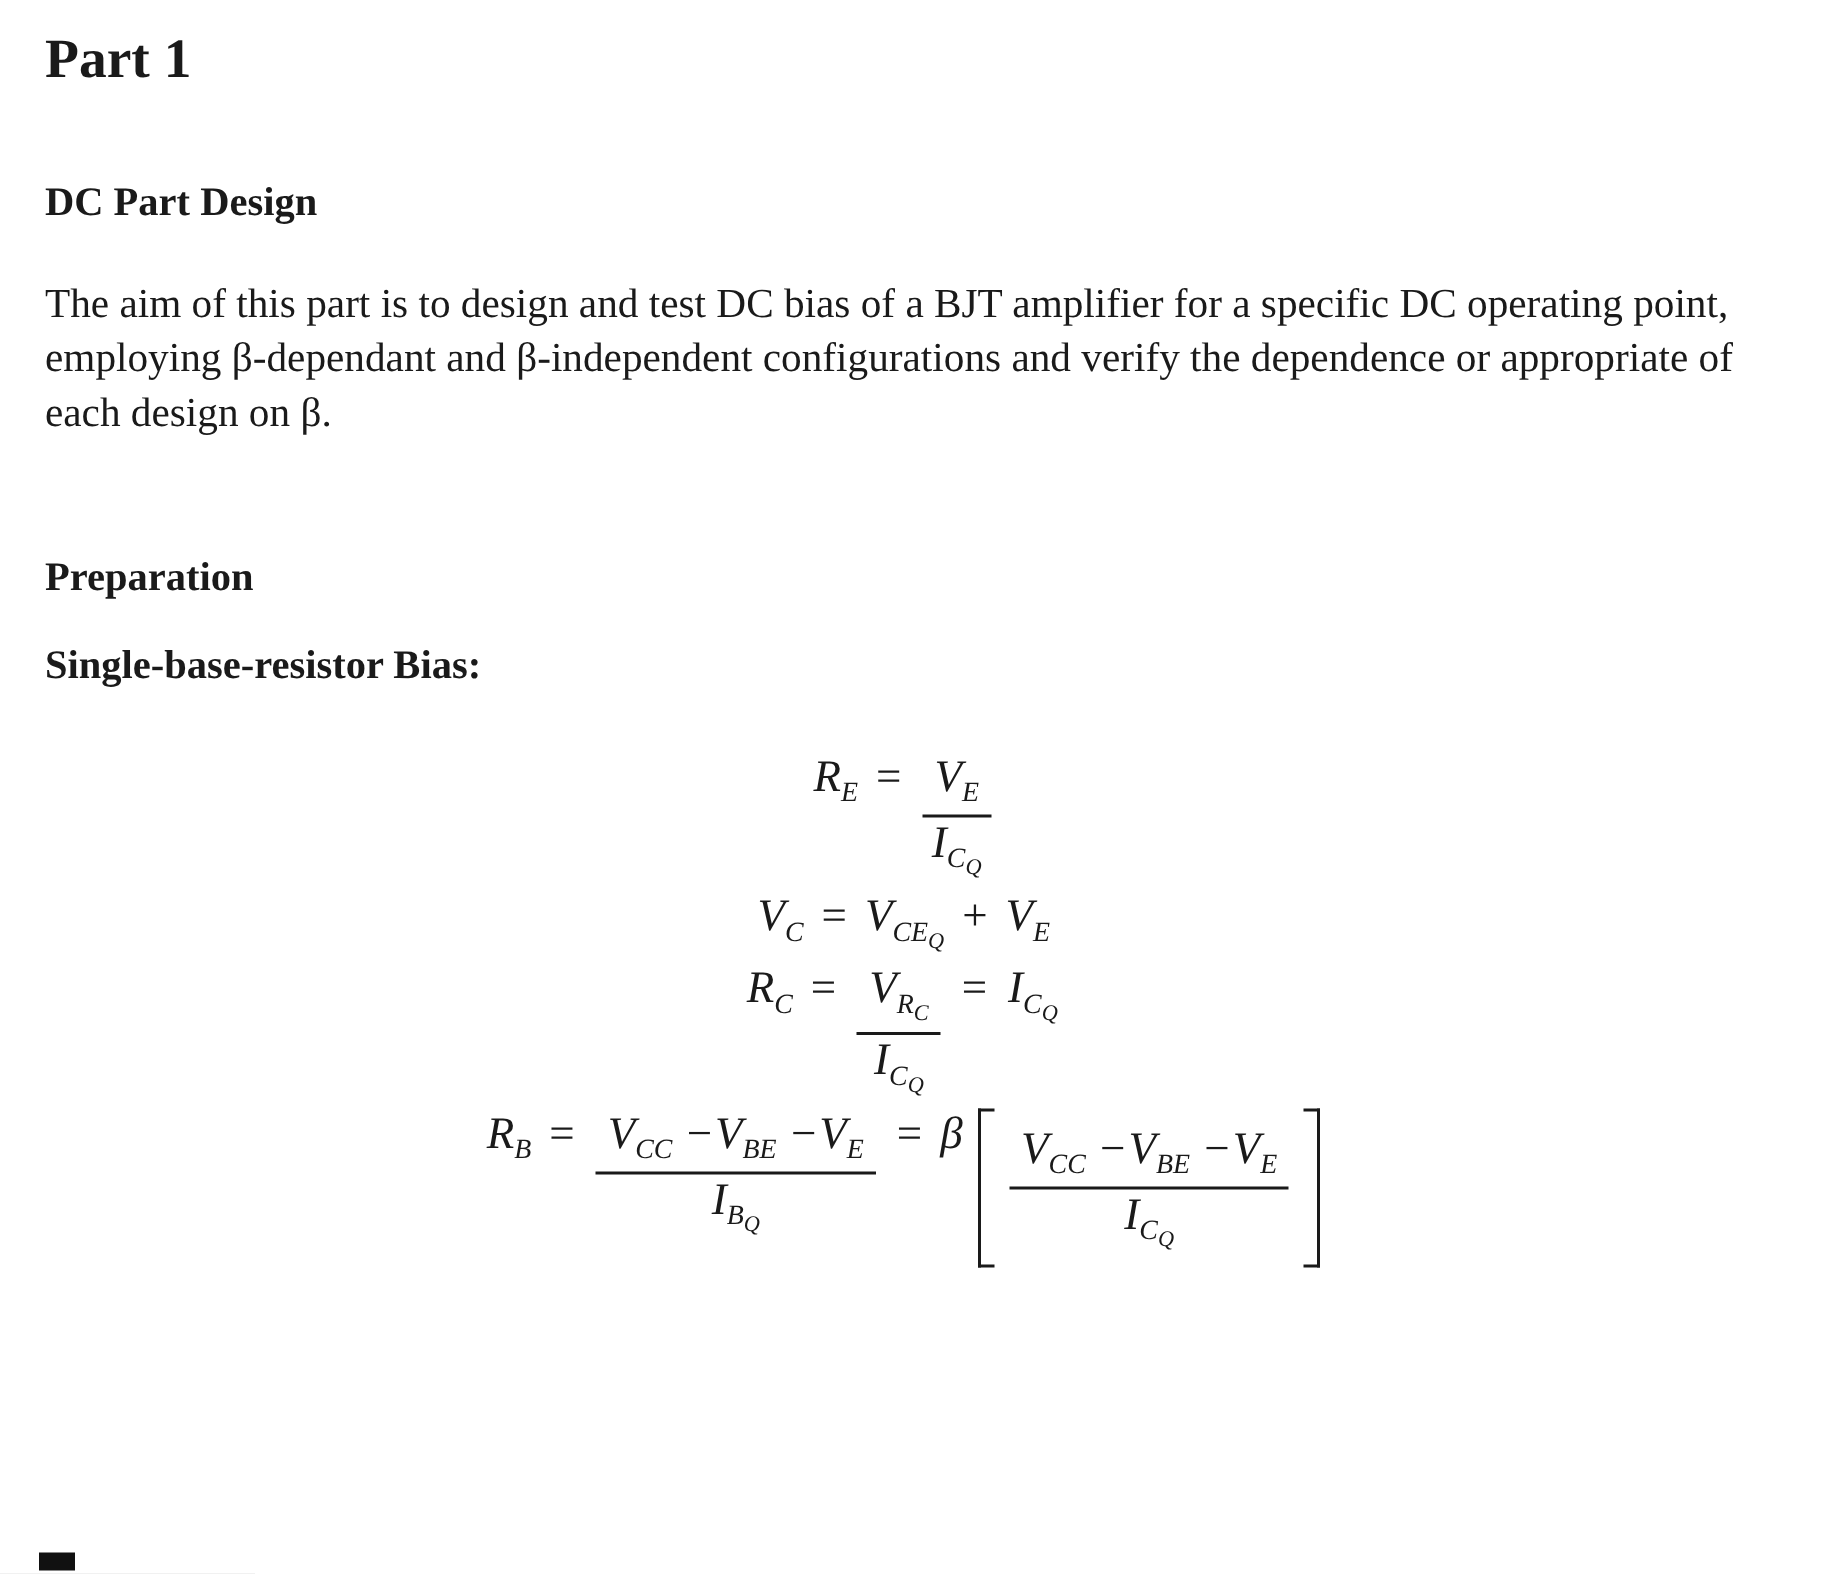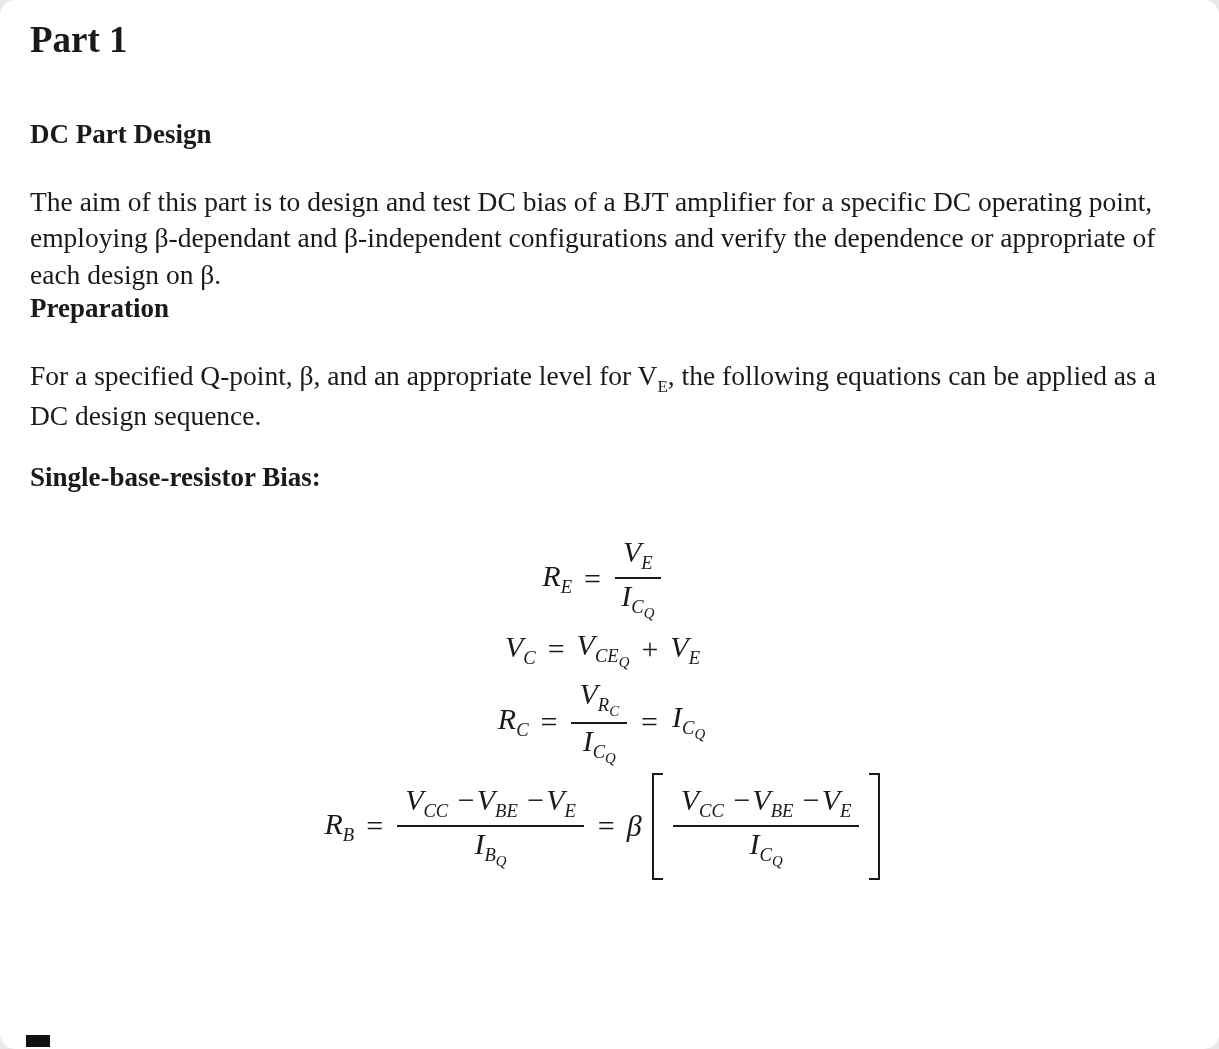--- a/index.html
+++ b/index.html
@@ -7,49 +7,47 @@
     position: relative;
     width: 1219px;
     height: 1049px;
     margin: 0 auto;
     background: #ffffff;
     color: #1a1a1a;
     font-family: "Liberation Serif", "DejaVu Serif", serif;
     box-sizing: border-box;
     padding: 14px 44px 0 30px;
     overflow: hidden;
-    border-radius: 15px;
   }
   .doc-title {
     font-size: 37px;
     font-weight: bold;
     margin: 4px 0 0 0;
   }
   .section-heading {
     font-size: 27px;
     font-weight: bold;
     margin: 0;
   }
   .h-bias     { margin-top: 58px; }
-  .h-prep     { }
+  .h-prep     { margin-top: 76px; }
   .h-single   { margin-top: 28px; }
   .para {
     font-size: 27.5px;
     line-height: 1.32;
     margin: 34px 0 0 0;
     max-width: 1145px;
   }
   .para sub { font-size: 0.62em; }
 
   
   .equations { margin-top: 42px; }
   .eq {
     display: flex;
     justify-content: center;
-    align-items: center;
     font-size: 30px;
     font-style: italic;
     gap: 10px;
     margin: 6px 0;
   }
   .eq .op { font-style: normal; padding: 0 2px; }
   .eq sub { font-size: 0.62em; font-style: italic; }
   .eq sub sub { font-size: 0.8em; }
   .tok { white-space: nowrap; }
   .frac {
@@ -93,21 +91,20 @@
 <div class="page">
 
   <h1 class="doc-title">Part 1</h1>
 
   <h2 class="section-heading h-bias">DC Part Design</h2>
 
   <p class="para">The aim of this part is to design and test DC bias of a BJT amplifier for a specific DC operating point, employing β-dependant and β-independent configurations and verify the dependence or appropriate of each design on β.</p>
 
   <h2 class="section-heading h-prep">Preparation</h2>
 
-  <p class="para"><span>For a specified Q-point, β, and an appropriate level for V</span><sub>E</sub><span>, the following equations can be applied as a DC design sequence.</span></p>
 
   <h2 class="section-heading h-single">Single-base-resistor Bias:</h2>
 
   <div class="equations">
 
     <div class="eq">
       <span class="tok"><span>R</span><sub>E</sub></span>
       <span class="op">=</span>
       <span class="frac">
         <span class="num"><span>V</span><sub>E</sub></span>

